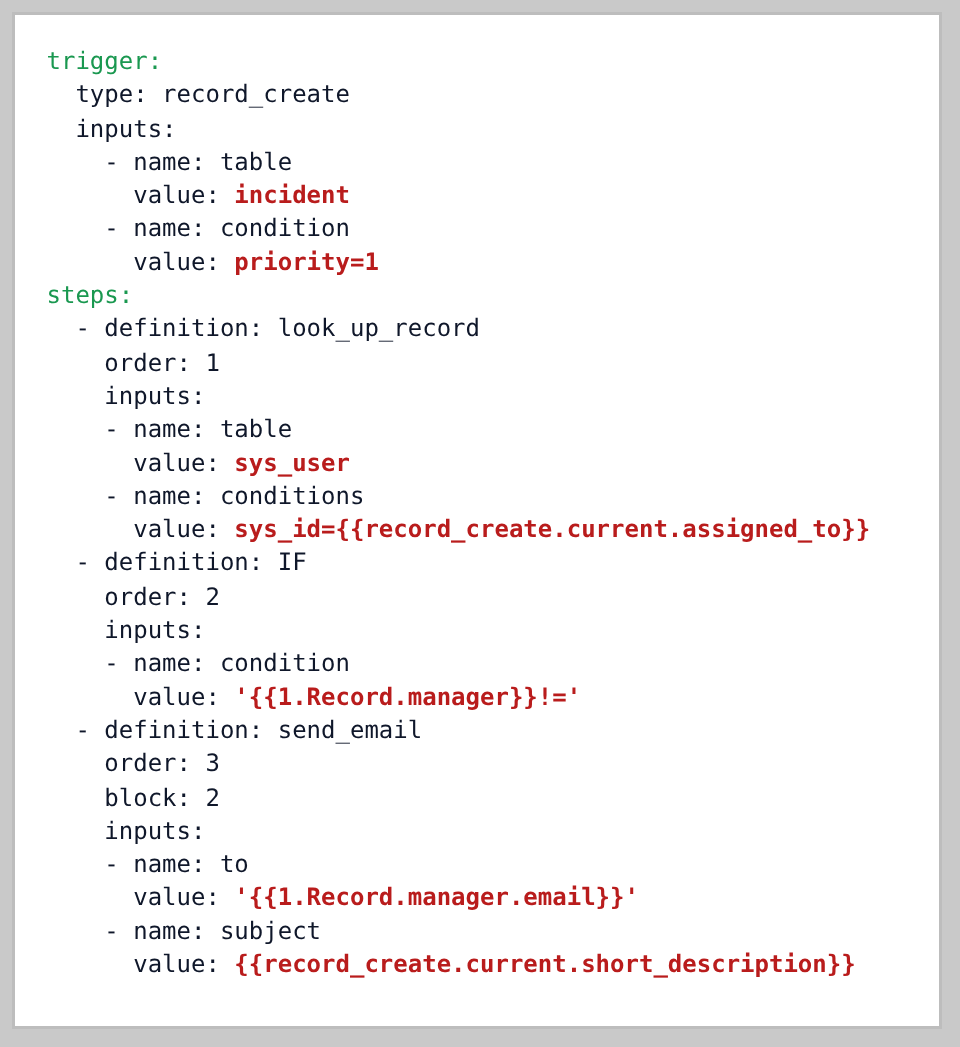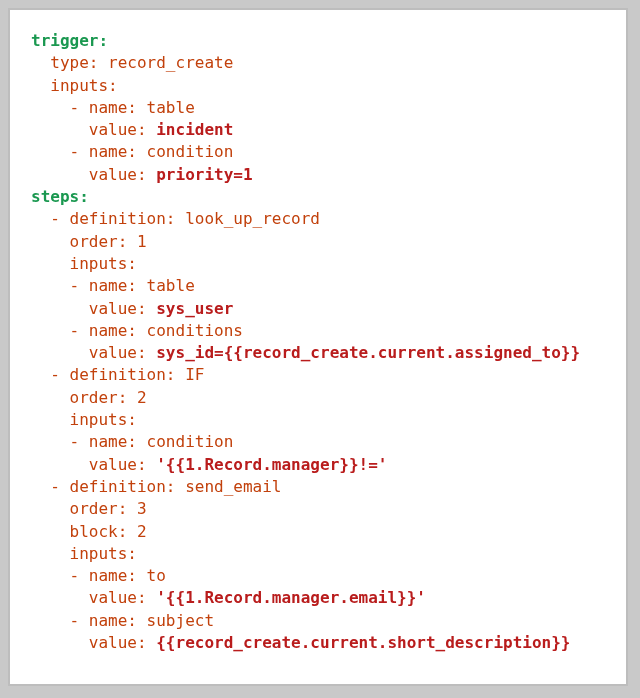--- a/index.html
+++ b/index.html
@@ -41,24 +41,24 @@
 
   .yline {
     display: block;
     height: 22.3px;
     white-space: pre;
   }
 
   
   .tok-topkey {
     color: #1a9850;
-    font-weight: bold;
+    font-weight: normal;
   }
   .tok-plain {
-    color: #c2410c;
+    color: #0f172a;
   }
   .tok-val {
     color: #b91c1c;
     font-weight: bold;
   }
 </style>
 </head>
 <body>
 
 <div id="code-card">

